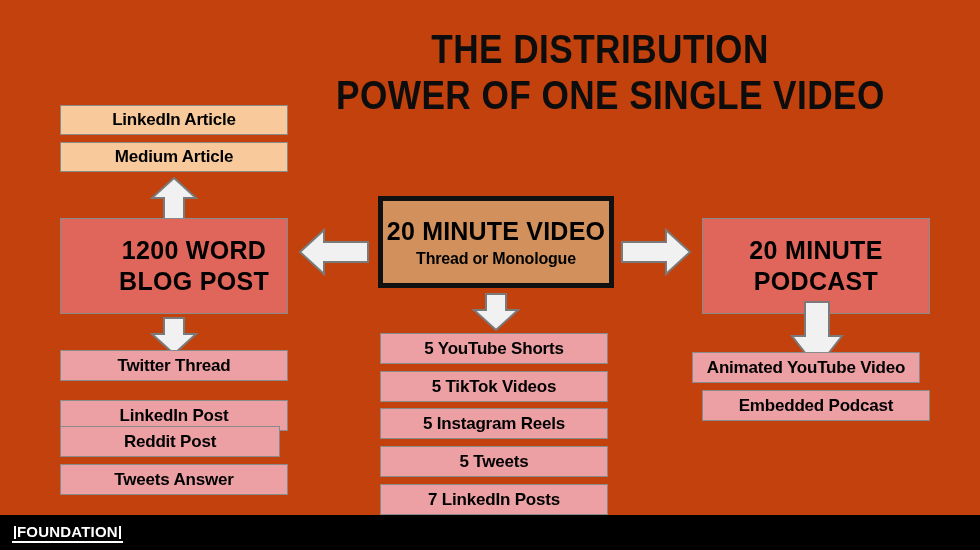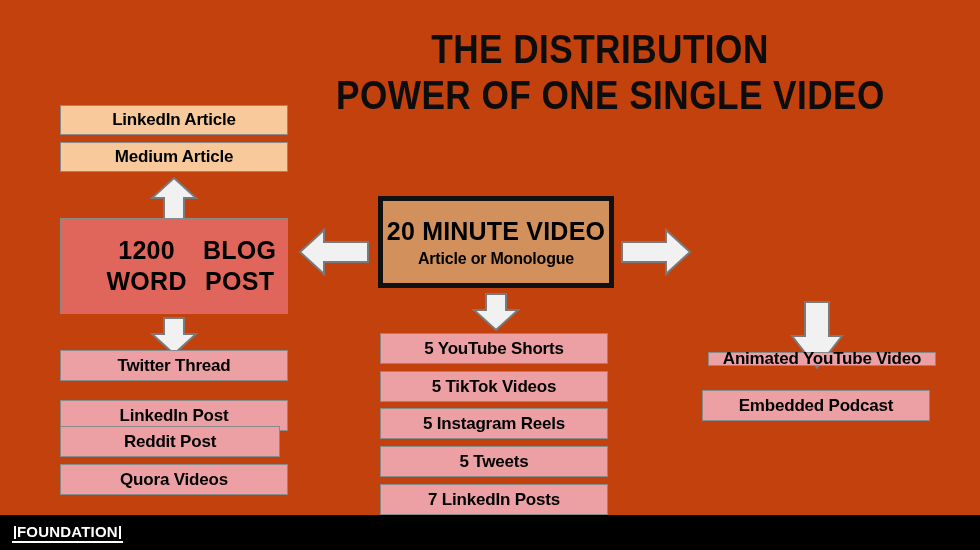--- a/index.html
+++ b/index.html
@@ -149,40 +149,40 @@
   <div class="box peach" style="left:60px; top:105px; width:228px; height:30px;">LinkedIn Article</div>
 
   <div class="box peach" style="left:60px; top:142px; width:228px; height:30px;">Medium Article</div>
 
   <div class="arrow" style="left:150px; top:176px;">
     <svg width="48" height="45" viewBox="0 0 48 45" aria-hidden="true">
       <polygon points="24,2 46,22 34,22 34,43 14,43 14,22 2,22" fill="#f1f1f1" stroke="#7a7a7a" stroke-width="2"></polygon>
     </svg>
   </div>
 
-  <div class="box red" style="left:60px; top:218px; width:228px; height:96px; flex-direction:row;padding-left:40px;">
+  <div class="box red" style="left:60px; top:218px; width:228px; height:96px; flex-direction:column;padding-left:40px;">
     <span>1200 WORD</span>
     <span>BLOG POST</span>
   </div>
 
   <div class="arrow" style="left:150px; top:316px;">
     <svg width="48" height="40" viewBox="0 0 48 40" aria-hidden="true">
       <polygon points="24,38 2,18 14,18 14,2 34,2 34,18 46,18" fill="#f1f1f1" stroke="#7a7a7a" stroke-width="2"></polygon>
     </svg>
   </div>
 
   <div class="box pink" style="left:60px; top:350px; width:228px; height:31px;">Twitter Thread</div>
   <div class="box pink" style="left:60px; top:388px; width:228px; height:31px;margin-top:12px;">LinkedIn Post</div>
   <div class="box pink" style="left:60px; top:426px; width:220px; height:31px;">Reddit Post</div>
-  <div class="box pink" style="left:60px; top:464px; width:228px; height:31px;">Quora Videos</div>
+  <div class="box pink" style="left:60px; top:464px; width:228px; height:31px;">Tweets Answer</div>
 
   <div class="box hero" style="left:378px; top:196px; width:236px; height:92px;">
     <div class="hero-inner">
       <span class="hero-title">20 MINUTE VIDEO</span>
-      <span class="hero-sub">Article or Monologue</span>
+      <span class="hero-sub">Thread or Monologue</span>
     </div>
   </div>
 
   <div class="arrow" style="left:298px; top:228px;">
     <svg width="72" height="48" viewBox="0 0 72 48" aria-hidden="true">
       <polygon points="2,24 26,2 26,14 70,14 70,34 26,34 26,46" fill="#f1f1f1" stroke="#7a7a7a" stroke-width="2"></polygon>
     </svg>
   </div>
 
   <div class="arrow" style="left:620px; top:228px;">
@@ -196,27 +196,31 @@
       <polygon points="24,38 2,18 14,18 14,2 34,2 34,18 46,18" fill="#f1f1f1" stroke="#7a7a7a" stroke-width="2"></polygon>
     </svg>
   </div>
 
   <div class="box pink" style="left:380px; top:333px; width:228px; height:31px;">5 YouTube Shorts</div>
   <div class="box pink" style="left:380px; top:371px; width:228px; height:31px;">5 TikTok Videos</div>
   <div class="box pink" style="left:380px; top:408px; width:228px; height:31px;">5 Instagram Reels</div>
   <div class="box pink" style="left:380px; top:446px; width:228px; height:31px;">5 Tweets</div>
   <div class="box pink" style="left:380px; top:484px; width:228px; height:31px;">7 LinkedIn Posts</div>
 
+  <div class="box red" style="left:702px; top:218px; width:228px; height:96px; flex-direction:column;">
+    <span>20 MINUTE</span>
+    <span>PODCAST</span>
+  </div>
 
   <div class="arrow" style="left:790px; top:300px;">
     <svg width="54" height="70" viewBox="0 0 54 70" aria-hidden="true">
       <polygon points="27,68 2,36 15,36 15,2 39,2 39,36 52,36" fill="#f1f1f1" stroke="#7a7a7a" stroke-width="2"></polygon>
     </svg>
   </div>
 
-  <div class="box pink" style="left:708px; top:352px; width:228px; height:14px;">Animated YouTube Video</div>
+  <div class="box pink" style="left:692px; top:352px; width:228px; height:31px;">Animated YouTube Video</div>
   <div class="box pink" style="left:702px; top:390px; width:228px; height:31px;">Embedded Podcast</div>
 
   <div class="footer">
     <div class="logo"><span class="bar"></span><span>FOUNDATION</span><span class="bar"></span></div>
   </div>
 
 </div>
 
 </body></html>

